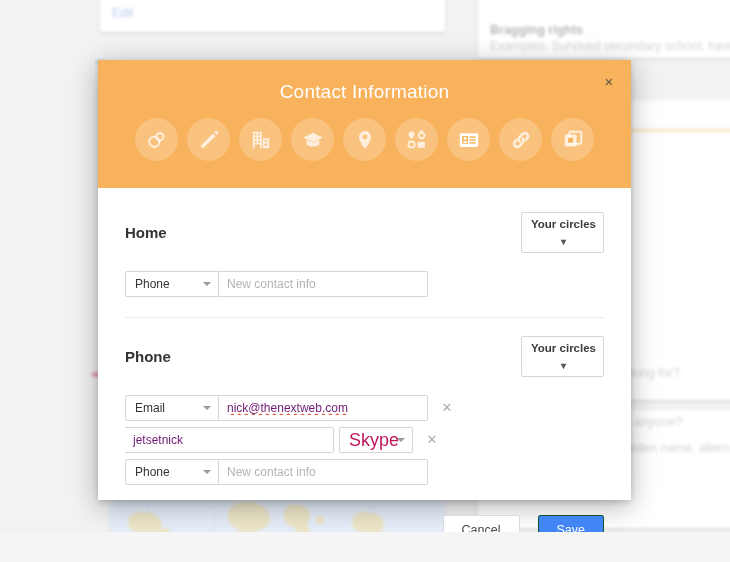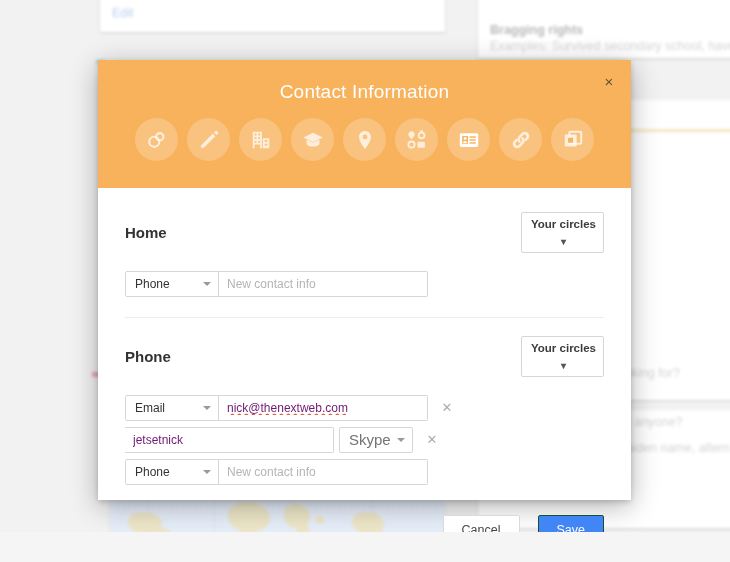--- a/index.html
+++ b/index.html
@@ -108,21 +108,21 @@
     font-family: "Liberation Sans", sans-serif;
   }
   .value-input::placeholder { color: #b4b4b4; }
   .value-input.spell {
     text-decoration: underline wavy #e04a2f;
     text-decoration-skip-ink: none;
   }
   .proto-select {
     position: relative; margin-left: 5px; width: 63px; height: 24px;
     border: 1px solid #d6d6d6; border-radius: 2px; background: #fff;
-    font-size: 15px; color: #737373; line-height: 24px; padding-left: 9px; cursor: pointer;
+    font-size: 18px; color: #be185d; line-height: 24px; padding-left: 9px; cursor: pointer;
   }
   .proto-select .caret {
     position: absolute; right: 7px; top: 10px;
     border-left: 4px solid transparent; border-right: 4px solid transparent;
     border-top: 4px solid #9a9a9a;
   }
   .remove-x {
     margin-left: 12px; width: 14px; height: 14px; color: #adadad; font-size: 13px;
     line-height: 14px; text-align: center; cursor: pointer;
   }

